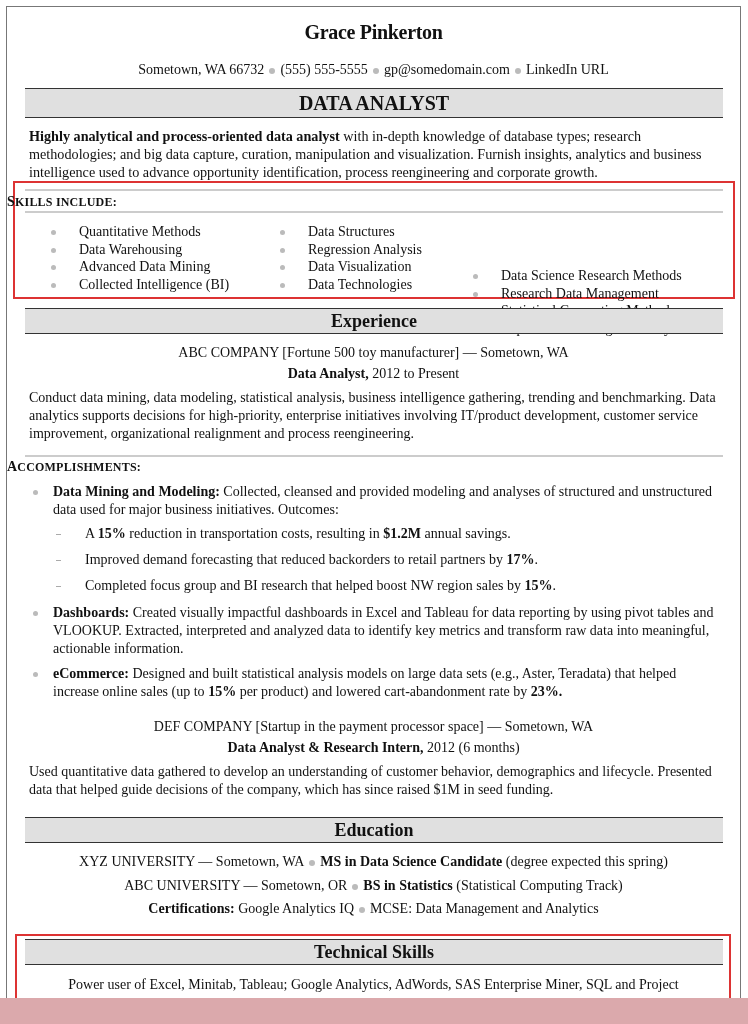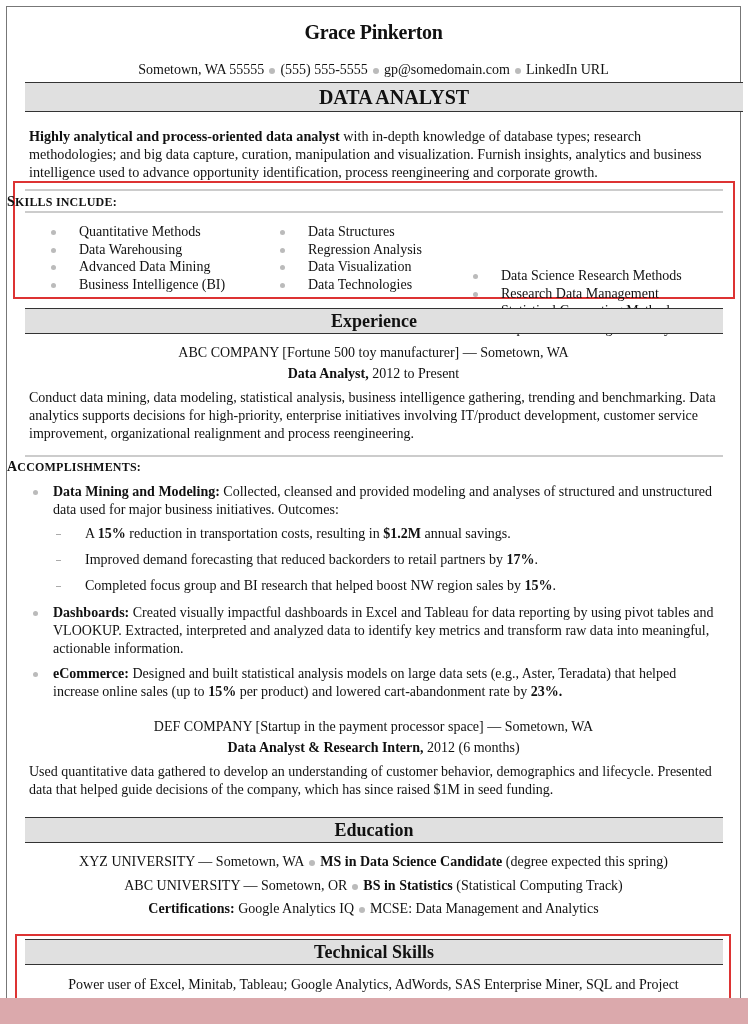--- a/index.html
+++ b/index.html
@@ -3,21 +3,21 @@
 <meta charset="utf-8">
 <style>
   html,body{margin:0;padding:0;}
   body{width:748px;height:1024px;overflow:hidden;background:#fff;position:relative;
        font-family:"Liberation Serif","DejaVu Serif",serif;color:#111;}
   .page{position:absolute;left:6px;top:6px;width:733px;height:1030px;border:1px solid #777;border-bottom:none;background:#fff;}
   .name{position:absolute;left:0;right:0;top:14px;text-align:center;font-size:20px;font-weight:bold;letter-spacing:-0.3px;}
   .contact{position:absolute;left:0;right:0;top:55px;text-align:center;font-size:14px;}
   .dot{display:inline-block;width:6px;height:6px;border-radius:50%;background:#bbb;margin:0 5px;vertical-align:middle;}
   .band{position:absolute;left:18px;width:698px;background:#e0e0e0;border-top:1.5px solid #333;border-bottom:1.5px solid #333;text-align:center;font-weight:bold;}
-  .band.title{top:75px;height:28px;line-height:28px;font-size:20px;padding-left:20px;}
+  .band.title{top:81px;height:28px;line-height:28px;font-size:20px;}
   .band.sec{font-size:18px;height:24px;line-height:24px;}
   .summary{position:absolute;left:22px;width:700px;top:120px;font-size:14.2px;line-height:18px;}
   .redbox{position:absolute;border:2px solid #d33;}
   .rule{position:absolute;left:18px;width:698px;height:0;border-top:2px solid #ccc;}
   .subhead{position:absolute;left:0;right:0;text-align:left;font-size:12px;font-weight:bold;letter-spacing:0.2px;}
   .subhead .big{font-size:14px;}
   .skills{position:absolute;top:216px;left:0;width:733px;font-size:14px;line-height:17.7px;}
   .skcol{position:absolute;top:0;}
   .skcol div{position:relative;padding-left:28px;white-space:nowrap;}
   .skcol div::before{content:"";position:absolute;left:0;top:7px;width:5px;height:5px;border-radius:50%;background:#bbb;}
@@ -32,37 +32,37 @@
   .overlay{position:absolute;left:0;top:998px;width:748px;height:26px;background:#dba9ac;}
   b{font-weight:bold;}
 </style>
 </head>
 <body>
 
 <div class="page">
 
   <div class="name">Grace Pinkerton</div>
   <div class="contact">
-    <span>Sometown, WA 55555</span><span class="dot"></span><span>(555) 555-5555</span><span class="dot"></span><span>gp@somedomain.com</span><span class="dot"></span><span>LinkedIn URL</span>
+    <span>Sometown, WA 66732</span><span class="dot"></span><span>(555) 555-5555</span><span class="dot"></span><span>gp@somedomain.com</span><span class="dot"></span><span>LinkedIn URL</span>
   </div>
 
   <div class="band title">DATA ANALYST</div>
 
   <div class="summary"><b>Highly analytical and process-oriented data analyst</b><span> with in-depth knowledge of database types; research methodologies; and big data capture, curation, manipulation and visualization. Furnish insights, analytics and business intelligence used to advance opportunity identification, process reengineering and corporate growth.</span></div>
 
   <div class="redbox" style="left:6px;top:174px;width:718px;height:114px;"></div>
   <div class="rule" style="top:182px;"></div>
   <div class="subhead" style="top:187px;"><span class="big">S</span><span>KILLS INCLUDE:</span></div>
   <div class="rule" style="top:204px;"></div>
   <div class="skills">
     <div class="skcol" style="left:44px;">
       <div>Quantitative Methods</div>
       <div>Data Warehousing</div>
       <div>Advanced Data Mining</div>
-      <div>Business Intelligence (BI)</div>
+      <div>Collected Intelligence (BI)</div>
     </div>
     <div class="skcol" style="left:273px;">
       <div>Data Structures</div>
       <div>Regression Analysis</div>
       <div>Data Visualization</div>
       <div>Data Technologies</div>
     </div>
     <div class="skcol" style="left:466px;margin-top:44px;">
       <div>Data Science Research Methods</div>
       <div>Research Data Management</div>

